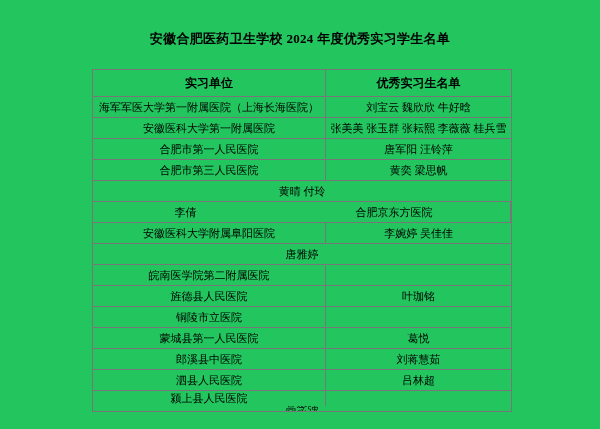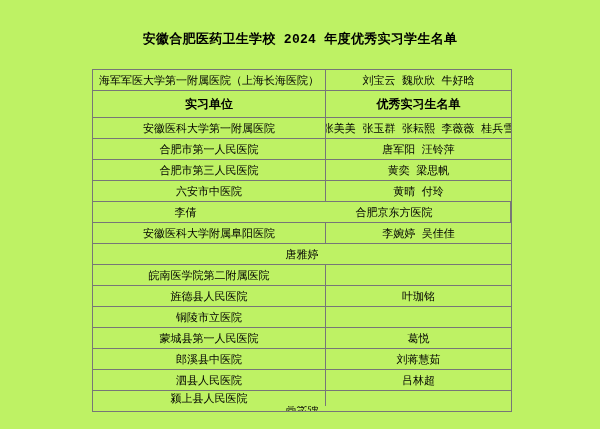--- a/index.html
+++ b/index.html
@@ -4,22 +4,22 @@
 <style>
   html, body {
     margin: 0;
     padding: 0;
     background: #ffffff;
   }
   .page {
     position: relative;
     width: 600px;
     height: 429px;
-    background: #bef264;
-    font-family: Liberation Mono, monospace;
+    background: #22c55e;
+    font-family: Liberation Serif, serif;
     color: #000000;
     overflow: hidden;
   }
   .title {
     position: absolute;
     top: 30px;
     left: 0;
     width: 100%;
     margin: 0;
     text-align: center;
@@ -68,43 +68,42 @@
     font-weight: bold;
   }
 </style>
 </head>
 <body>
 
 <div class="page">
   <h1 class="title">安徽合肥医药卫生学校 2024 年度优秀实习学生名单</h1>
 
   <div class="table">
+    <div class="row header">
+      <div class="cell col-unit">实习单位</div>
+      <div class="cell col-names">优秀实习生名单</div>
+    </div>
+
     <div class="row">
       <div class="cell col-unit">海军军医大学第一附属医院（上海长海医院）</div>
       <div class="cell col-names">刘宝云 魏欣欣 牛好晗</div>
-    </div>
-
-    <div class="row header">
-      <div class="cell col-unit">实习单位</div>
-      <div class="cell col-names">优秀实习生名单</div>
     </div>
     <div class="row">
       <div class="cell col-unit">安徽医科大学第一附属医院</div>
       <div class="cell col-names">张美美 张玉群 张耘熙 李薇薇 桂兵雪</div>
     </div>
     <div class="row">
       <div class="cell col-unit">合肥市第一人民医院</div>
       <div class="cell col-names">唐军阳 汪铃萍</div>
     </div>
     <div class="row">
       <div class="cell col-unit">合肥市第三人民医院</div>
       <div class="cell col-names">黄奕 梁思帆</div>
     </div>
     <div class="row">
-      <div class="cell col-unit">六安市中医院</div>
       <div class="cell col-names">黄晴 付玲</div>
     </div>
     <div class="row">
       <div class="cell col-names">李倩</div>
       <div class="cell col-unit">合肥京东方医院</div>
     </div>
     <div class="row">
       <div class="cell col-unit">安徽医科大学附属阜阳医院</div>
       <div class="cell col-names">李婉婷 吴佳佳</div>
     </div>

